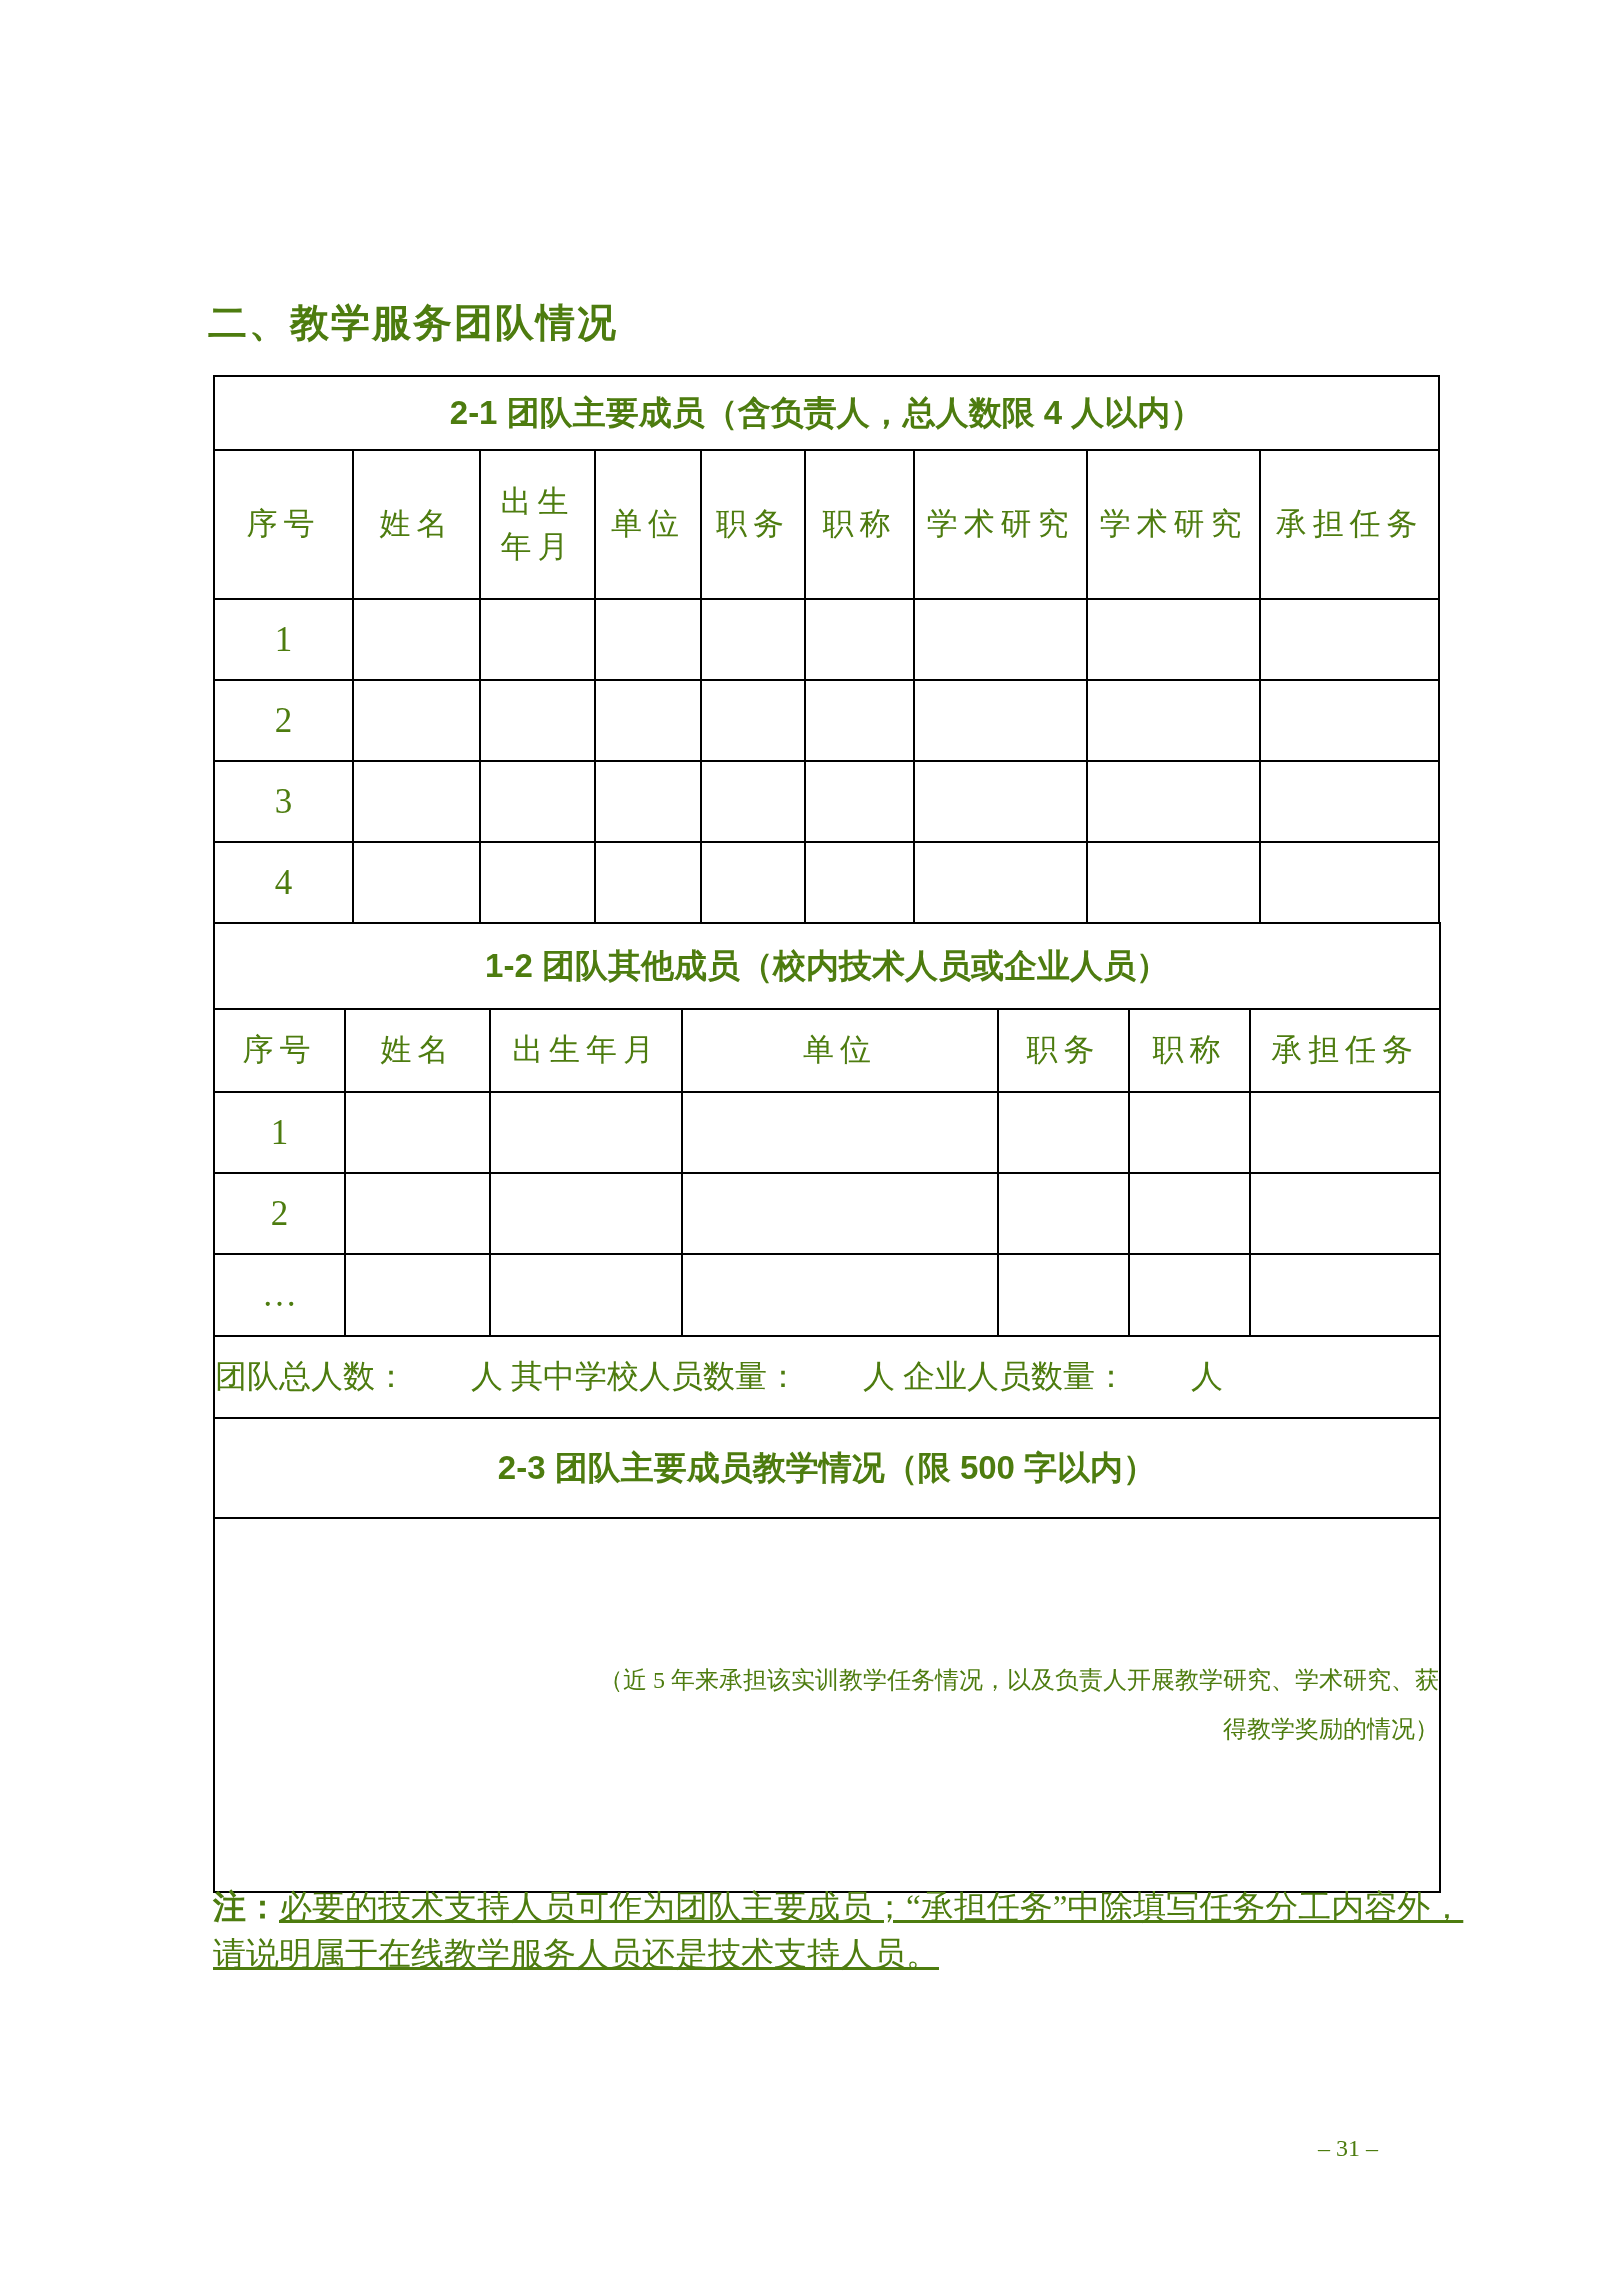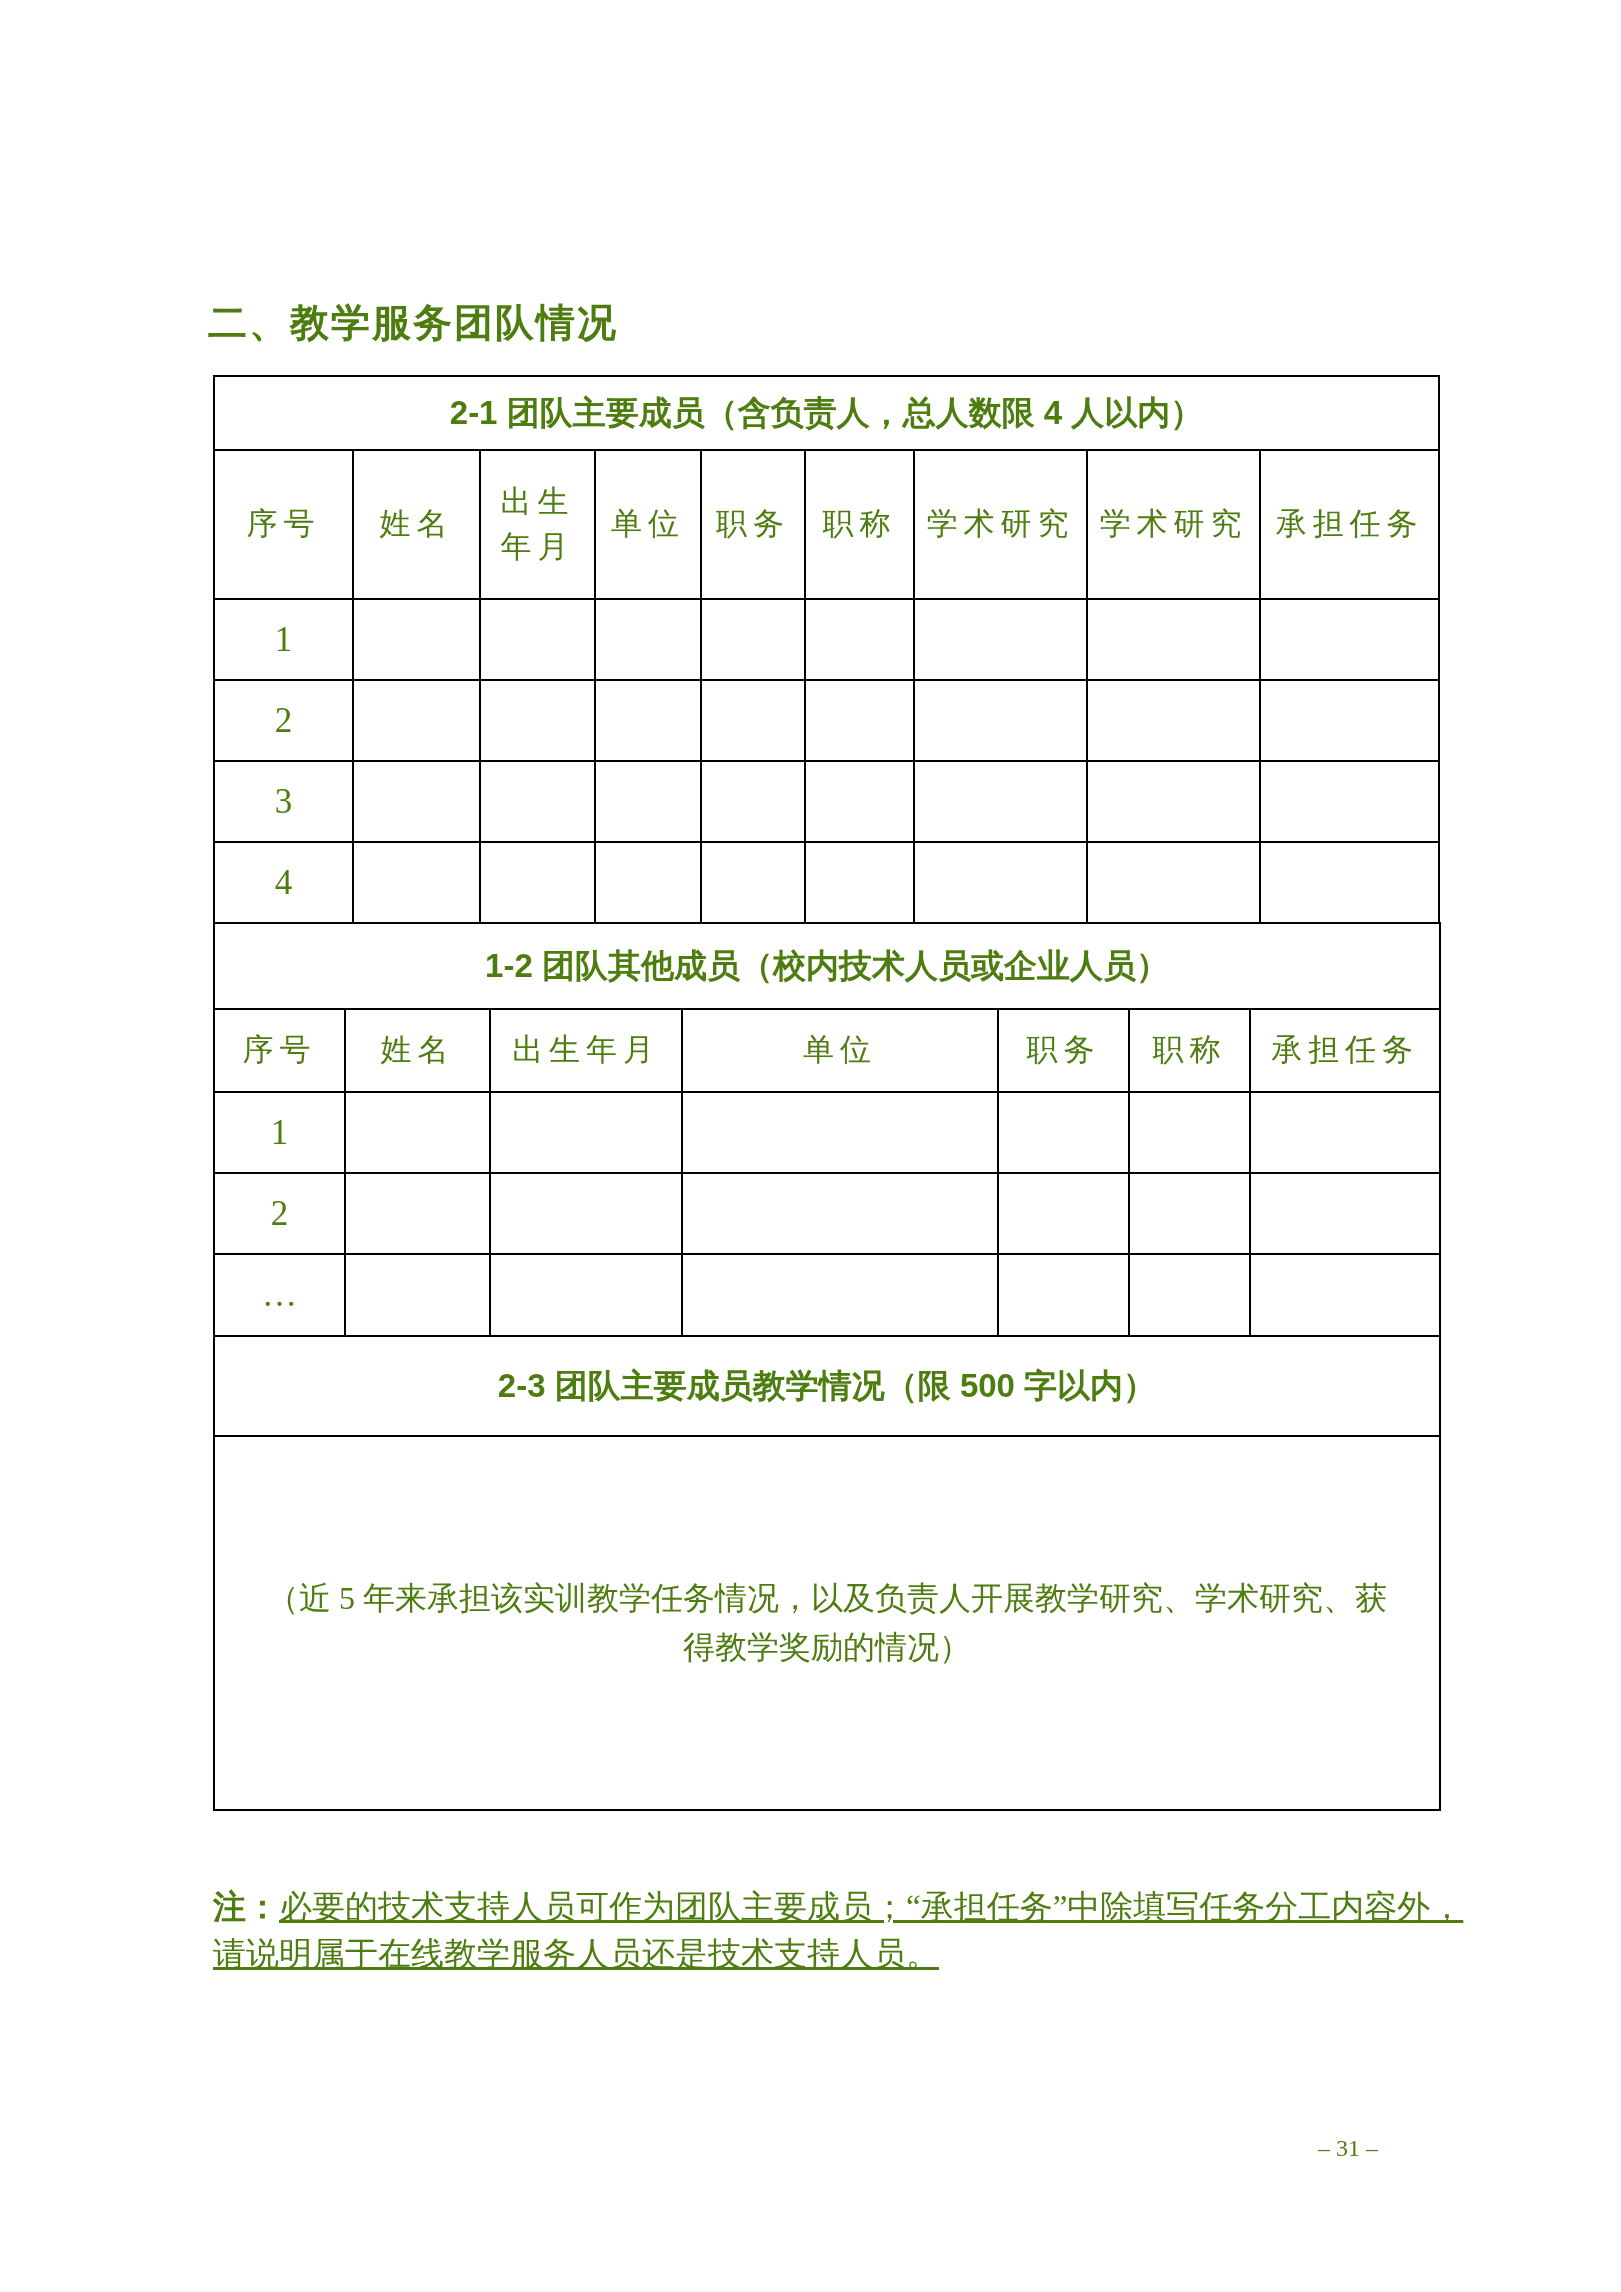--- a/index.html
+++ b/index.html
@@ -61,24 +61,24 @@
     text-align: center;
   }
   td.summary-cell {
     font-family: "Liberation Serif", serif;
     font-size: 32px;
     text-align: left;
     padding-left: 12.7px;
   }
   td.content-cell {
     font-family: "Liberation Serif", serif;
-    font-size: 32px;
+    font-size: 24px;
     line-height: 49px;
     vertical-align: top;
-    text-align: center;
+    text-align: right;
     padding: 61px 19.6px 0 11.8px;
     white-space: pre-line;
   }
   .note {
     position: absolute;
     left: 213px;
     top: 1883px;
     width: 1304px;
     font-family: "Liberation Serif", serif;
     font-size: 33px;
@@ -226,20 +226,23 @@
       </tr>
       <tr style="height:82px">
         <td class="rownum">…</td>
         <td></td>
             <td></td>
         <td></td>
             <td></td>
         <td></td>
             <td></td>
       </tr>
+      <tr style="height:82px">
+        <td colspan="7" class="summary-cell">团队总人数：　　人 其中学校人员数量：　　人 企业人员数量：　　人</td>
+      </tr>
     </tbody>
       </table>
 
     <table class="form">
       <colgroup>
           <col style="width:1226px">
         </colgroup>
       <tbody>
           <tr style="height:100px">
         <td class="sec-title">2-3 团队主要成员教学情况（限 500 字以内）</td>

